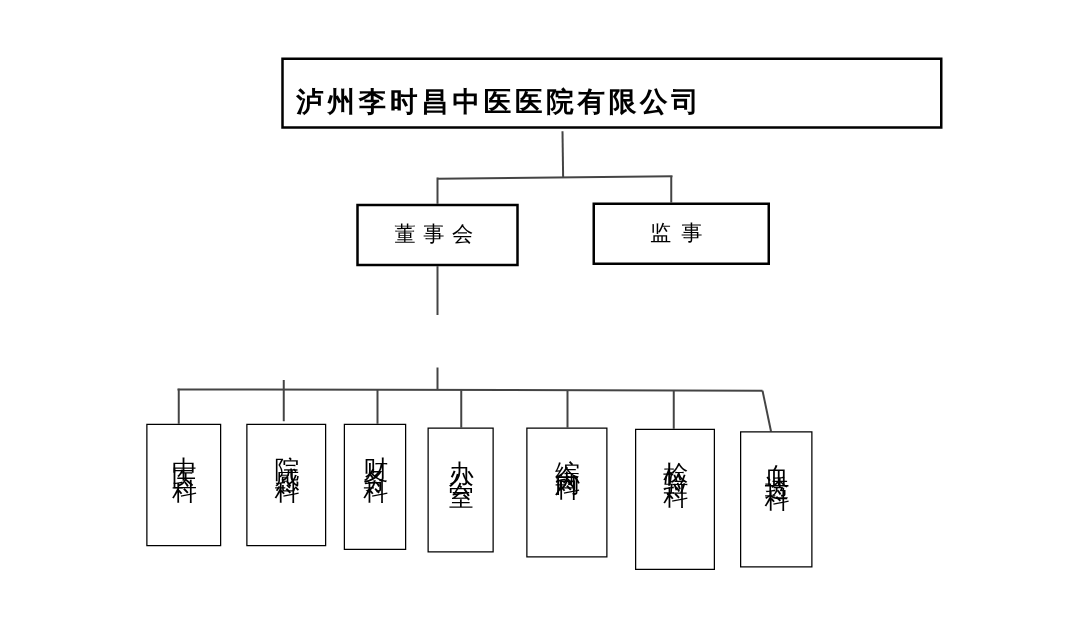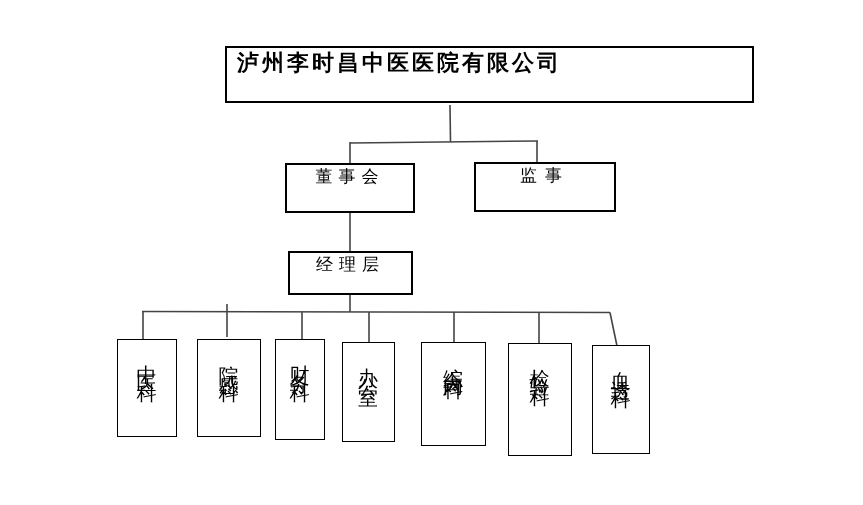--- a/index.html
+++ b/index.html
@@ -22,21 +22,21 @@
     width: 863px;
     height: 505px;
     pointer-events: none;
   }
   .box {
     position: absolute;
     box-sizing: border-box;
     border: 2px solid #000000;
     background: #ffffff;
     display: flex;
-    align-items: flex-start;
+    align-items: flex-end;
     justify-content: center;
     color: #000000;
   }
   .box.root {
     left: 225px; top: 46px; width: 529px; height: 57px;
     justify-content: flex-start;
     padding-left: 10px;
     padding-bottom: 4px;
     font-size: 22px;
     font-weight: bold;
@@ -103,23 +103,20 @@
   </div>
 
   <div class="box mid board">
     <span>董事会</span>
   </div>
 
   <div class="box mid supervisor">
     <span>监事</span>
   </div>
 
-  <div class="box mid management">
-    <span>经理层</span>
-  </div>
 
   <div class="box dept d1">
     <span class="vtext">中医科</span>
   </div>
 
   <div class="box dept d2">
     <span class="vtext">院感科</span>
   </div>
 
   <div class="box dept d3">

